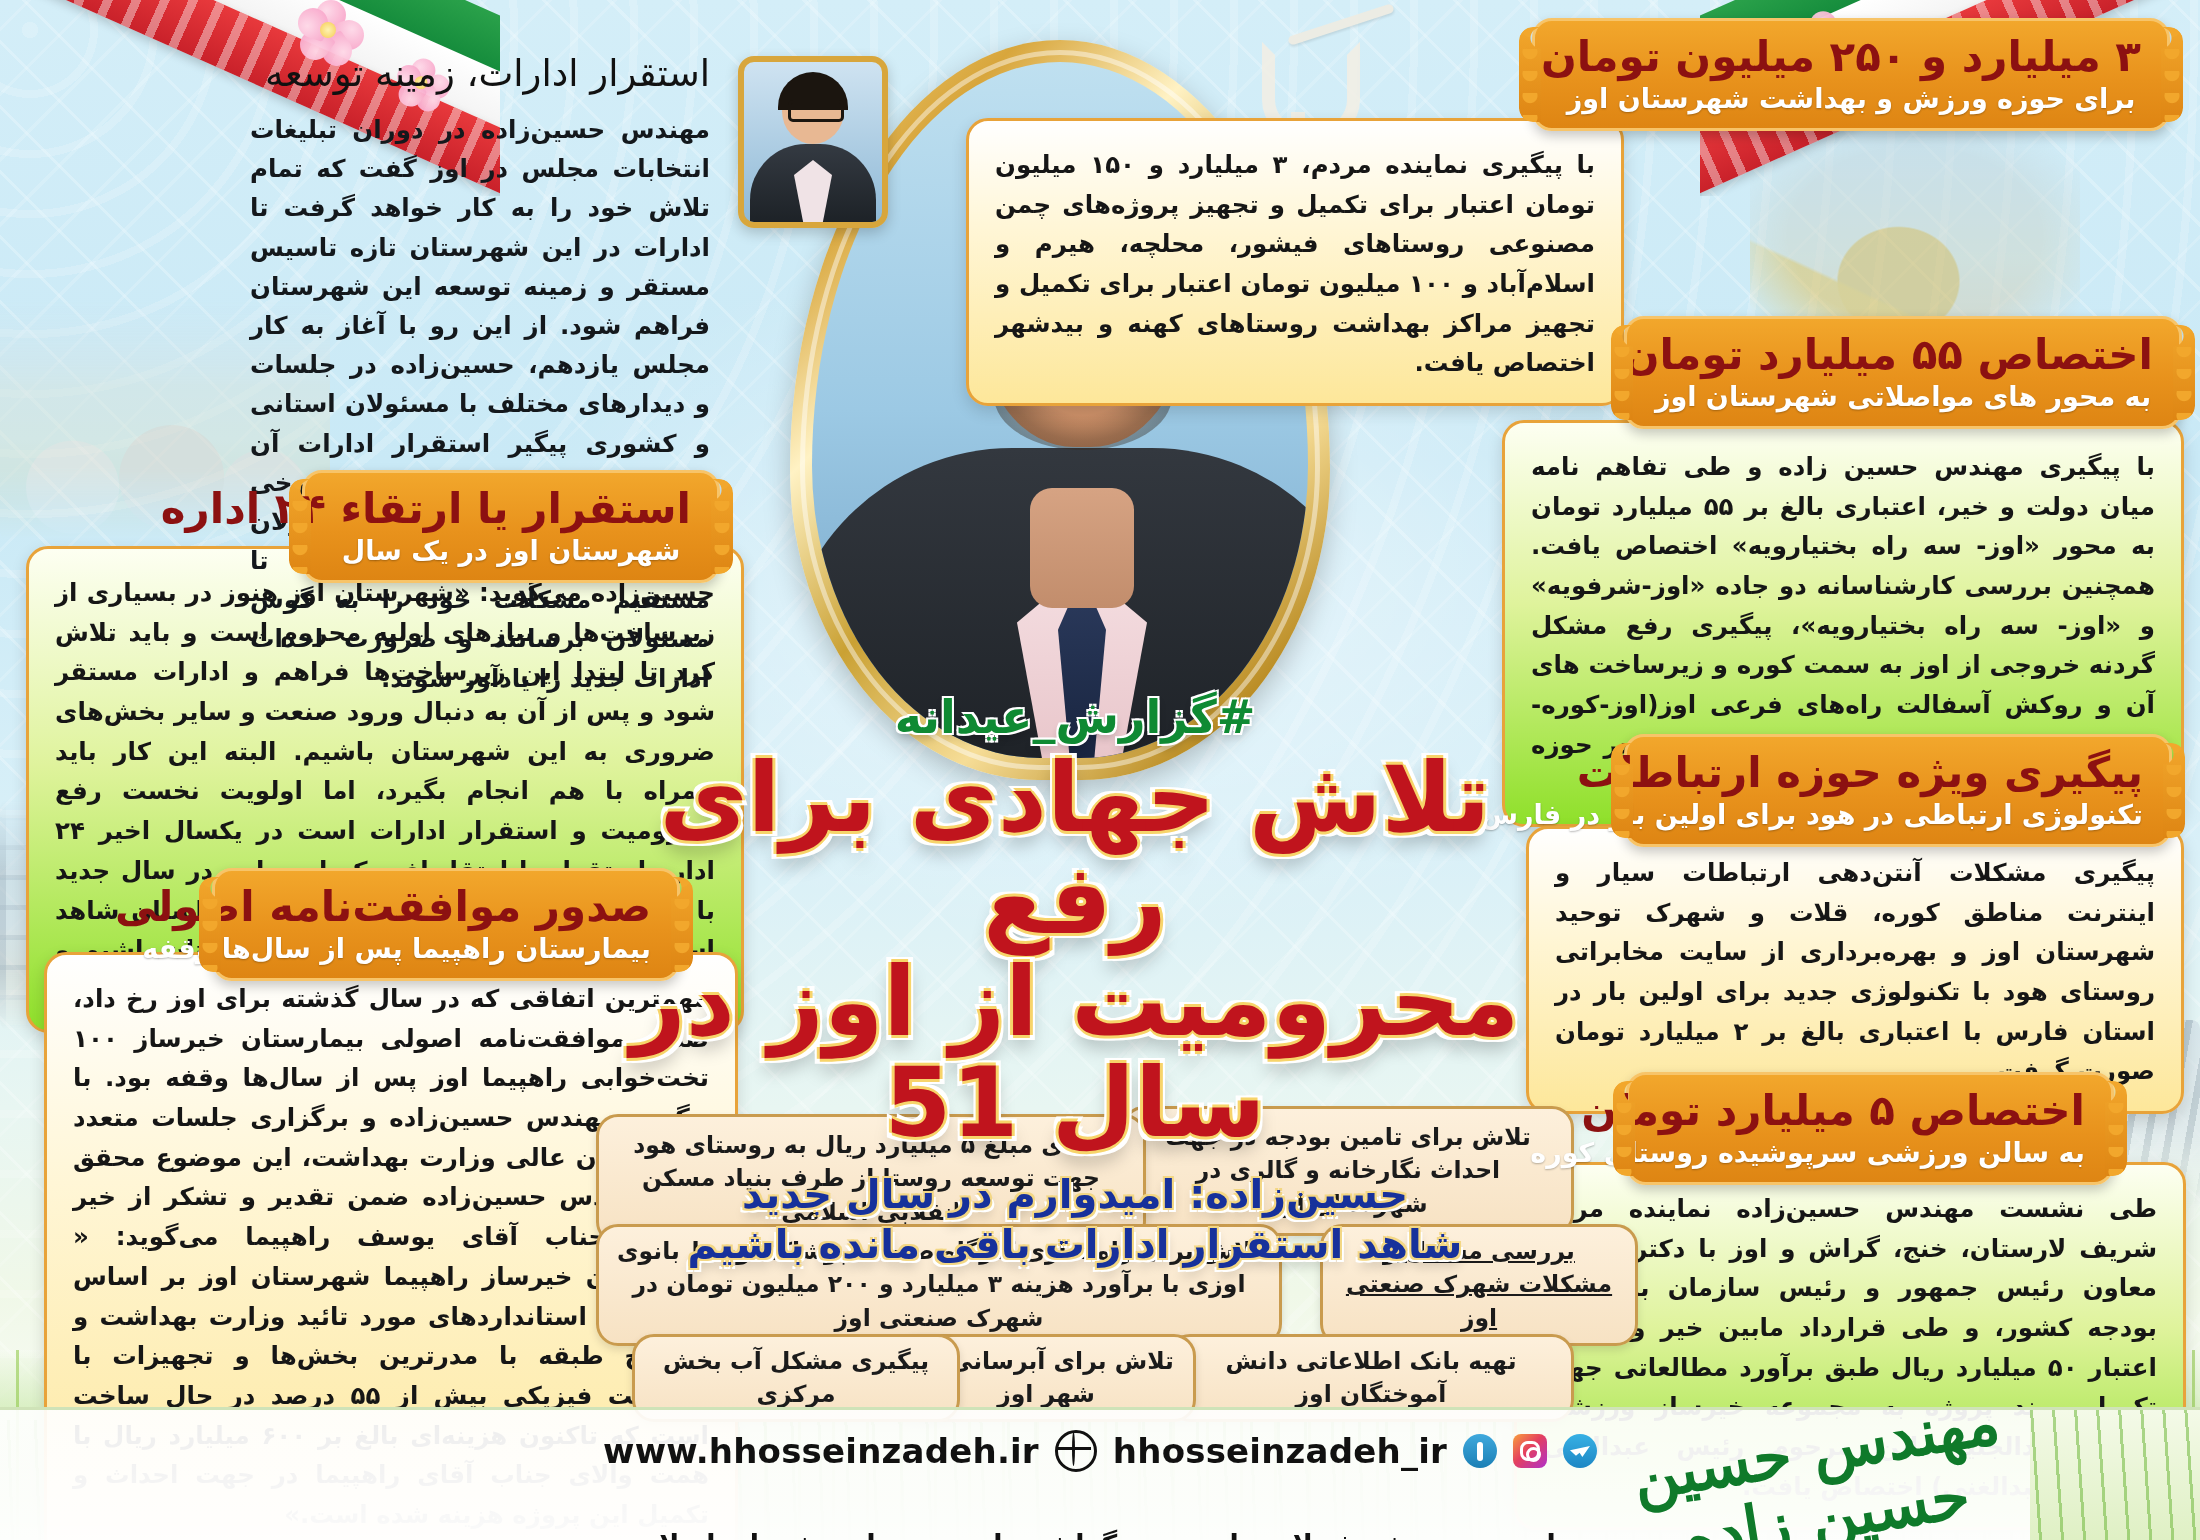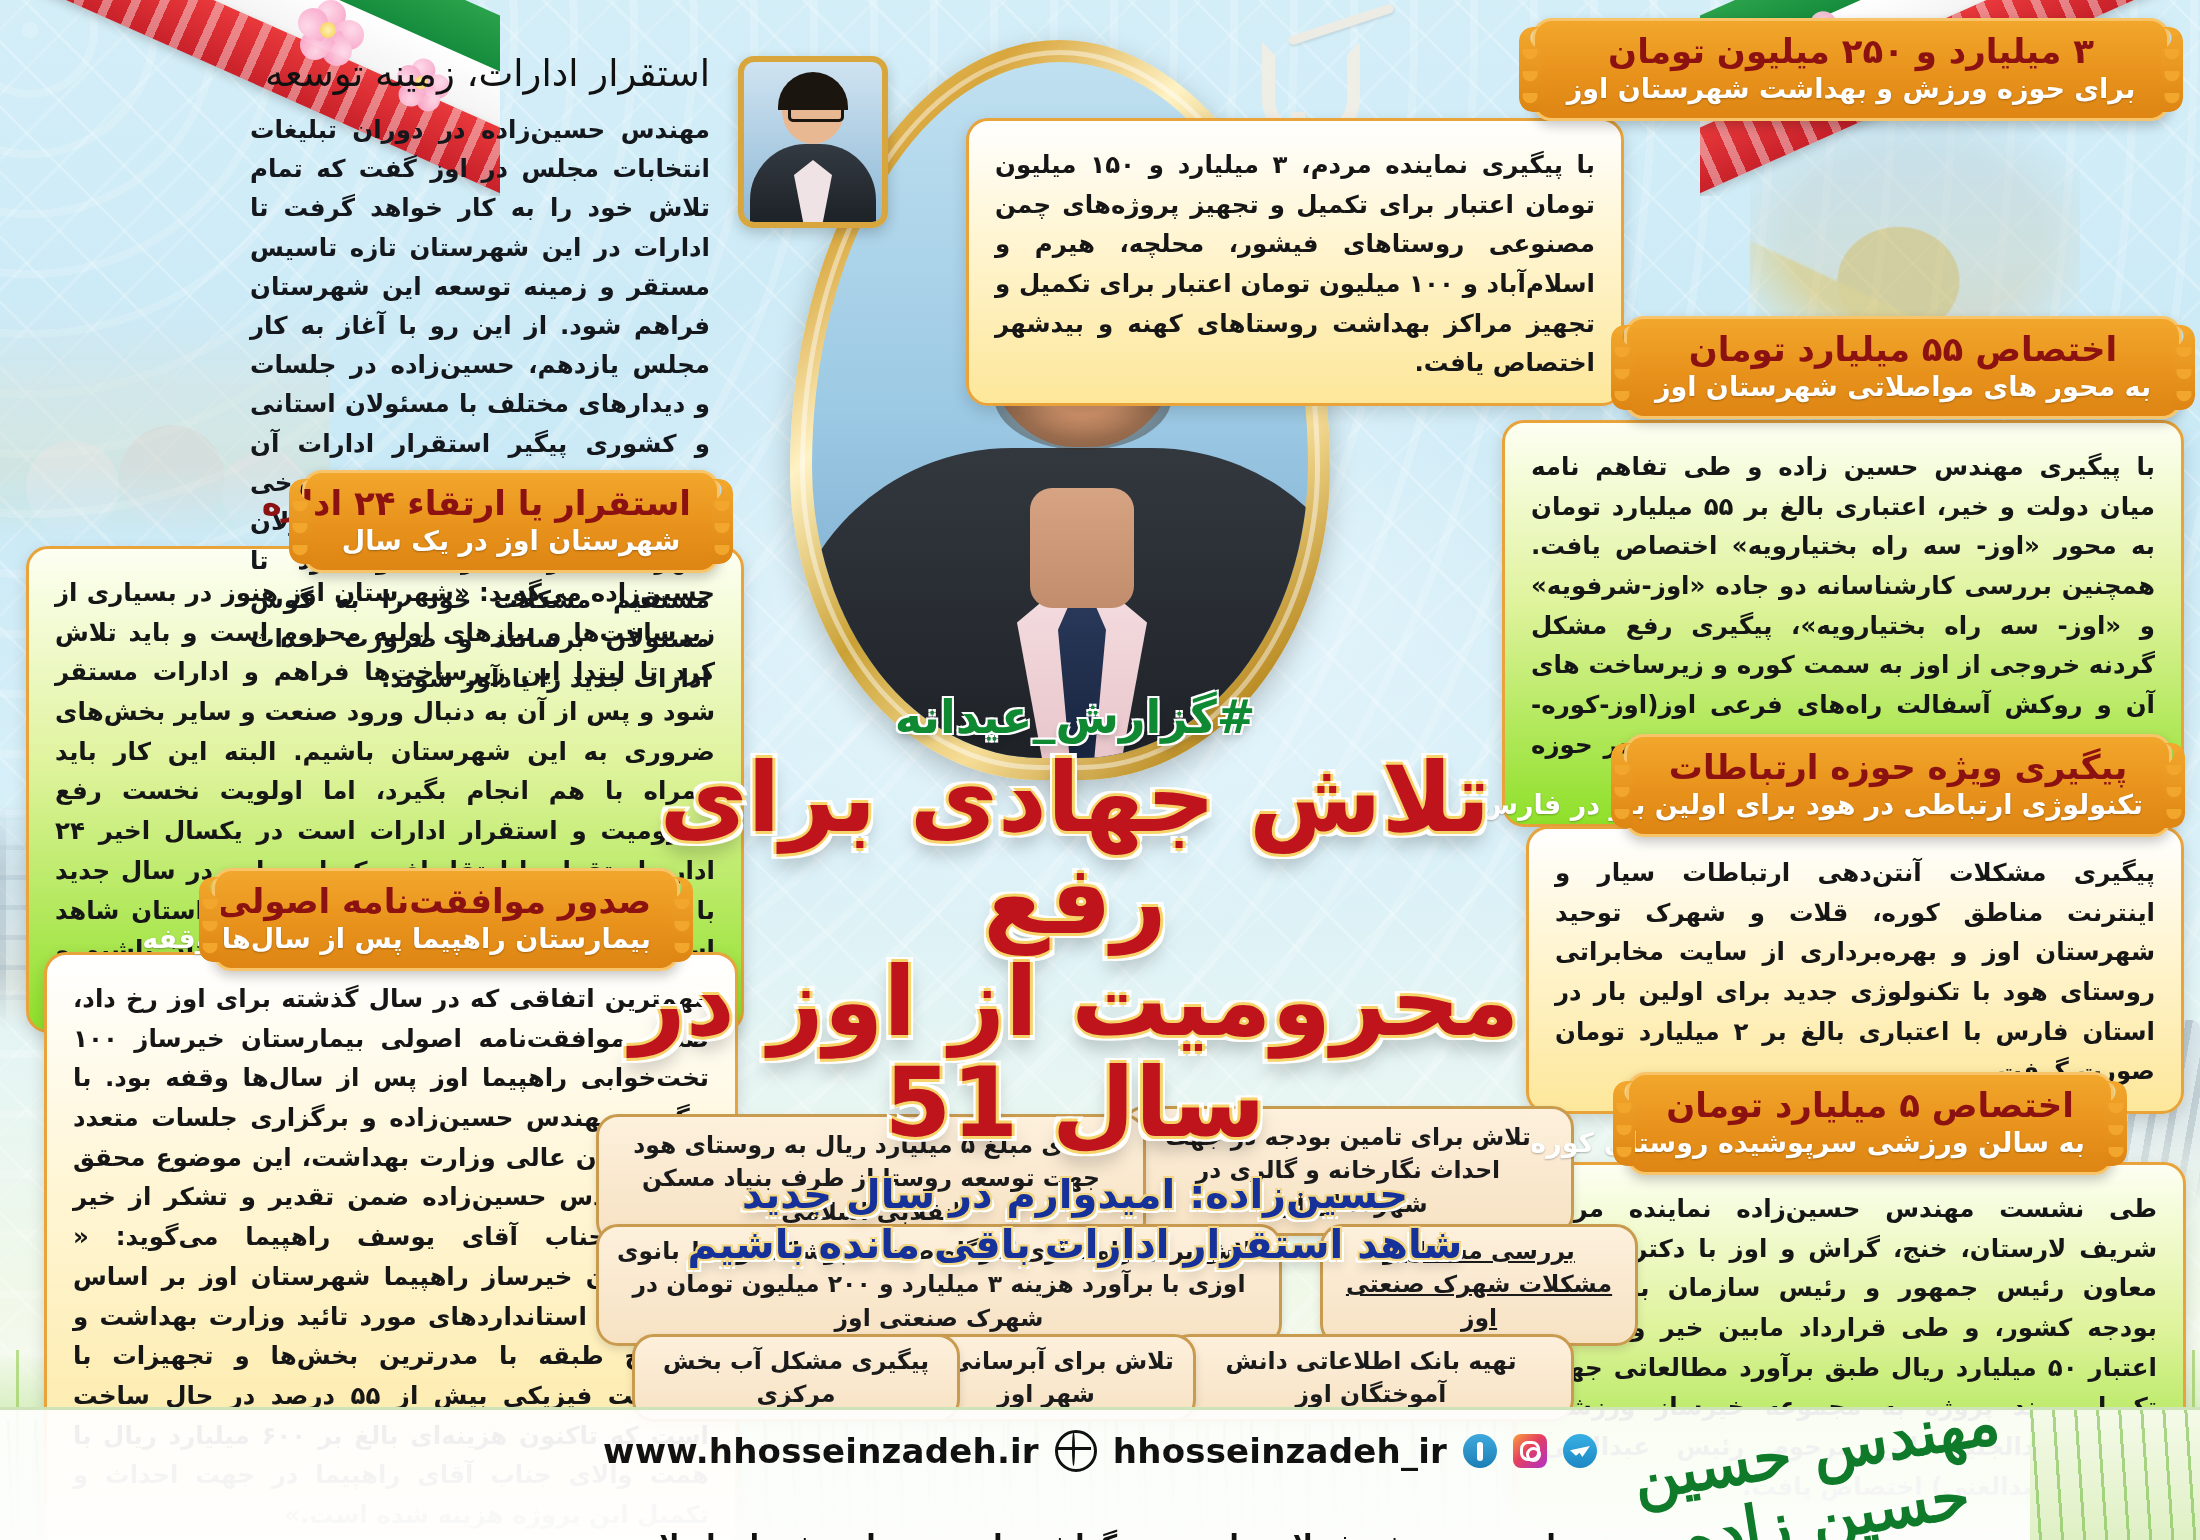--- a/index.html
+++ b/index.html
@@ -191,21 +191,21 @@
   .badge::before,.badge::after{
     content:"";position:absolute;top:6px;bottom:6px;width:22px;
     background:radial-gradient(circle at 50% 12%, #f2a72c 7px, rgba(0,0,0,0) 8px) repeat-y,
                linear-gradient(180deg,#f2a72c,#de8513);
     background-size:22px 22px, 100% 100%;
   }
   .badge::before{left:-16px;border-radius:14px 0 0 14px;
     -webkit-mask-image:radial-gradient(circle at 22px 11px,rgba(0,0,0,0) 10px,#000 11px);}
   .badge::after{right:-16px;border-radius:0 14px 14px 0;
     -webkit-mask-image:radial-gradient(circle at 0px 11px,rgba(0,0,0,0) 10px,#000 11px);}
-  .badge .l1{display:block;font-size:34px;font-weight:700;color:#8c1111;line-height:1.22;white-space:nowrap;}
+  .badge .l1{display:block;font-size:42px;font-weight:700;color:#8c1111;line-height:1.22;white-space:nowrap;}
   .badge .l2{display:block;font-size:27px;font-weight:700;color:#ffffff;line-height:1.25;white-space:nowrap;
     text-shadow:0 1px 2px rgba(0,0,0,.28);}
 
   .card{
     position:absolute;border-radius:22px;padding:24px 26px 20px;
     border:3px solid #e8a33a;box-shadow:0 6px 16px rgba(0,0,0,.14);
     color:#161616;text-align:justify;line-height:1.62;font-size:24.5px;font-weight:700;
     z-index:4;
   }
   .card.yellow{background:linear-gradient(180deg,#ffffff 0%,#fff6d6 38%,#fde79a 100%);}

